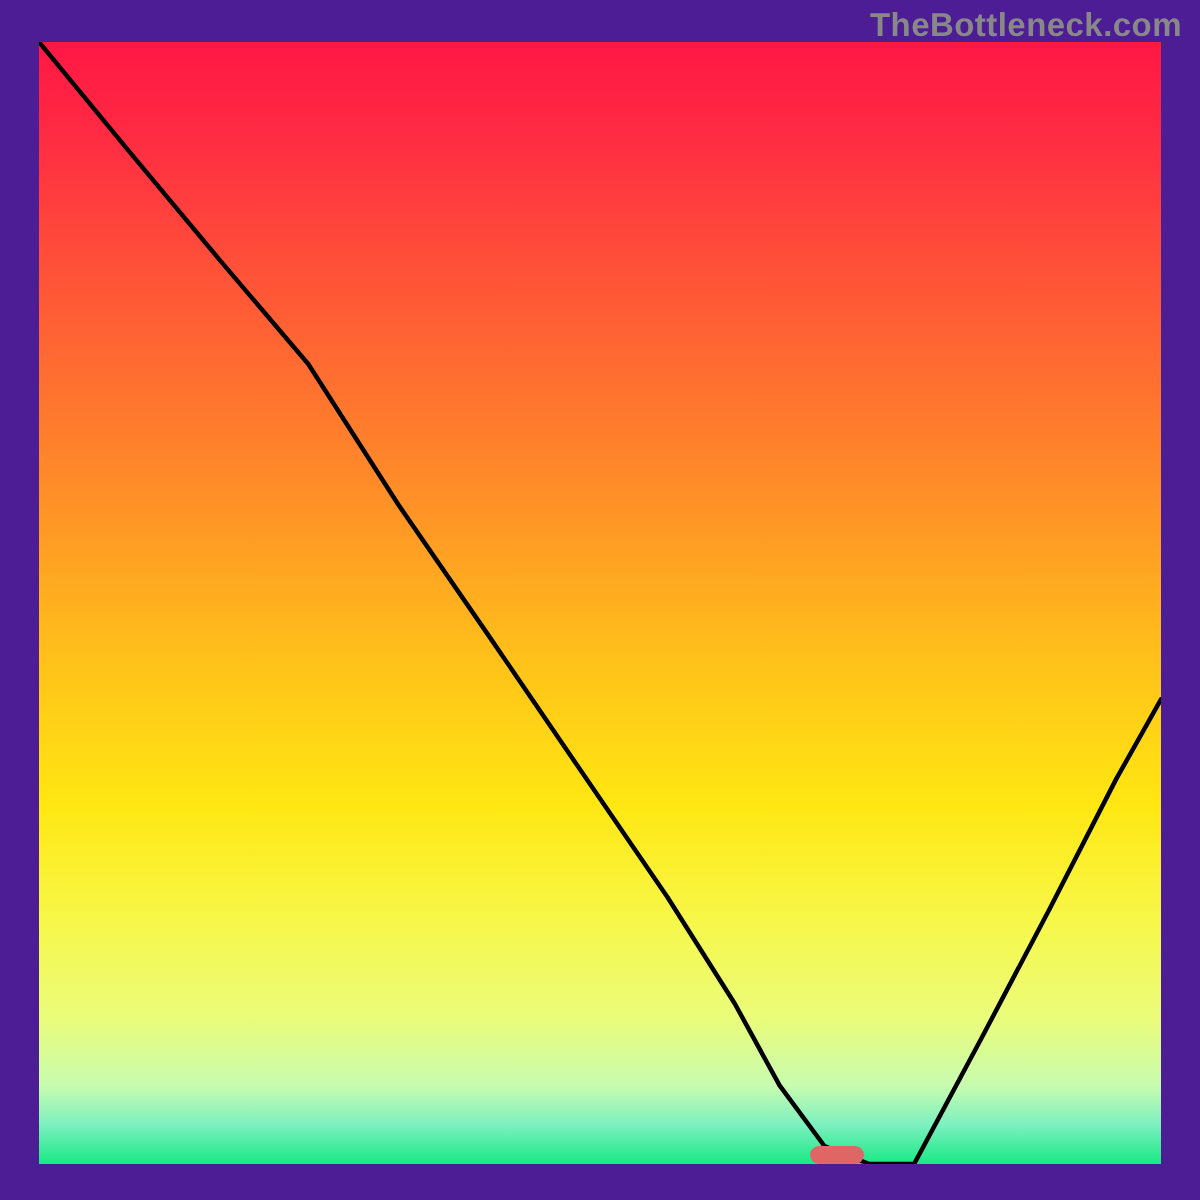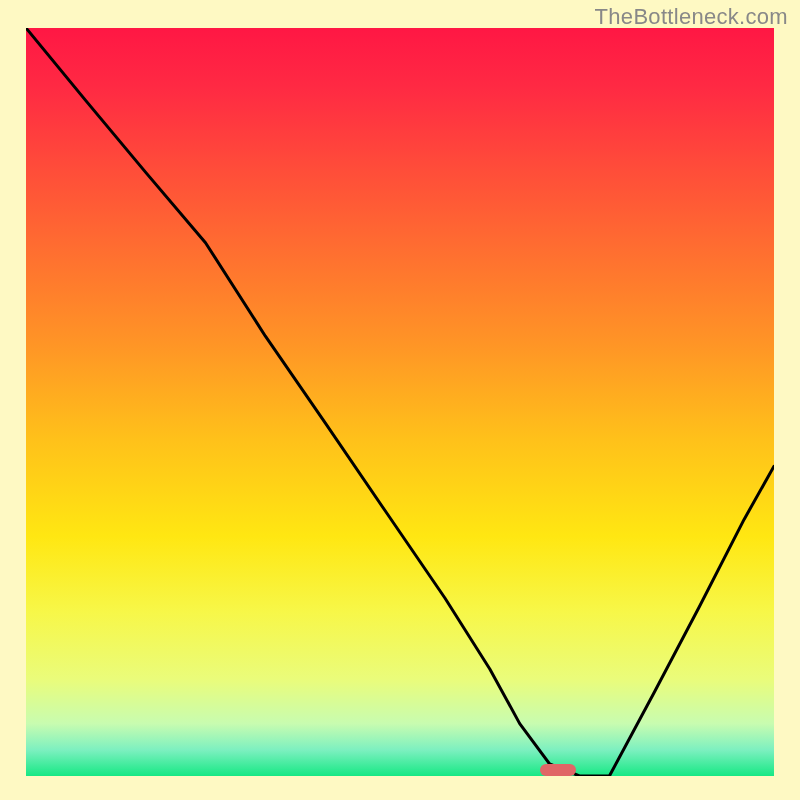--- a/index.html
+++ b/index.html
@@ -6,21 +6,22 @@
     margin: 0;
     padding: 0;
     width: 800px;
     height: 800px;
     background: #000;
   }
   .frame {
     position: relative;
     width: 800px;
     height: 800px;
-    background: #fef9c3;
+    background: #4c1d95;
+    font-weight: bold;
   }
   .watermark {
     position: absolute;
     top: 4px;
     right: 12px;
     color: #888;
     font-family: Arial, Helvetica, sans-serif;
     font-size: 22px;
     letter-spacing: 0.3px;
     z-index: 10;

